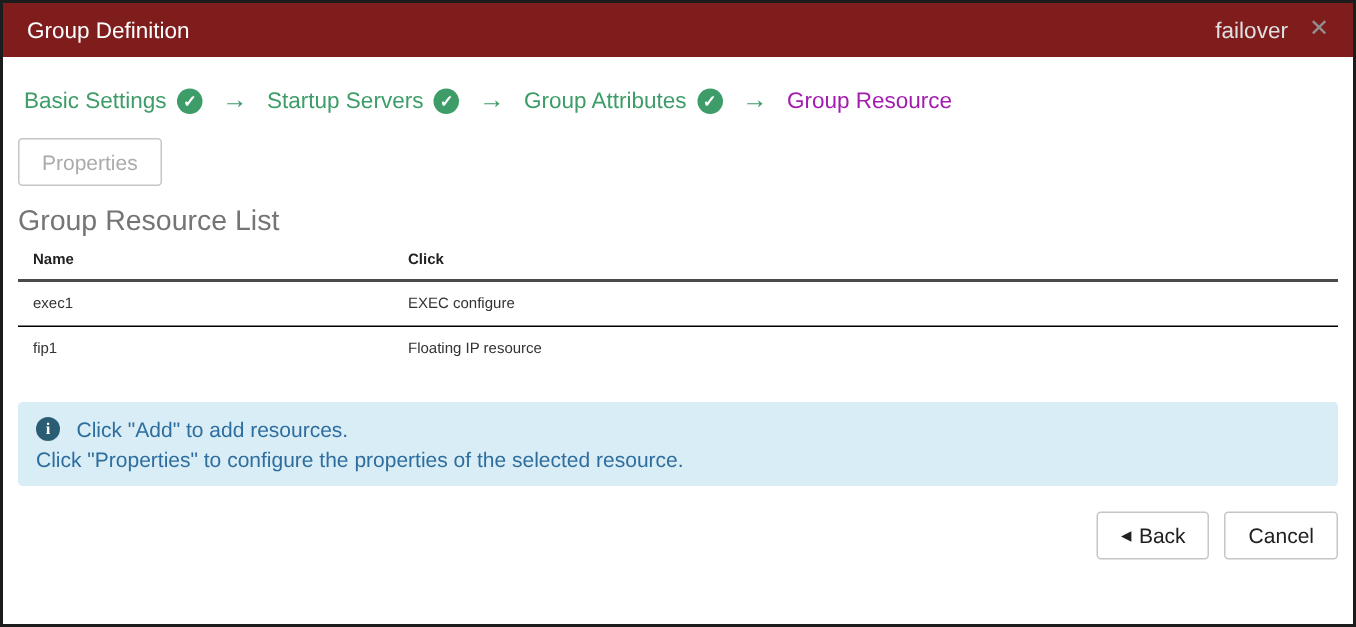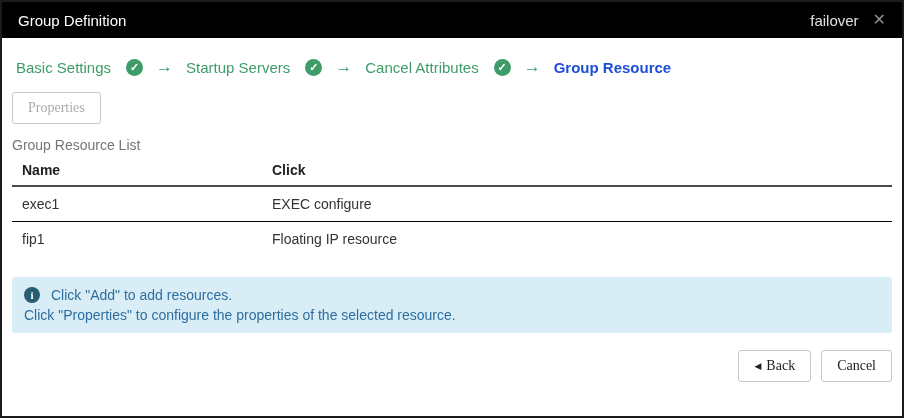--- a/index.html
+++ b/index.html
@@ -9,58 +9,58 @@
   .dialog {
     width: 904px; height: 418px;
     background: #ffffff;
     border: 2px solid #1c1c1c;
     position: relative;
     overflow: hidden;
   }
 
   
   .titlebar {
-    height: 36px; background: #000000; color: #ffffff;
+    height: 36px; background: #7f1d1d; color: #ffffff;
     display: flex; align-items: center; justify-content: space-between;
     padding: 0 16px; font-size: 15px;
   }
   .titlebar-right { display: flex; align-items: center; gap: 14px; margin-left: 10px; }
   .titlebar-context { color: #e0e0e0; }
   .close-x { color: #8f8f8f; font-size: 16px; cursor: pointer; line-height: 1; }
 
   .content { padding: 0 10px; }
 
   
   .steps {
     display: flex; align-items: center; gap: 13px;
     margin: 16px 4px 0 4px; height: 26px; font-size: 15px;
   }
-  .step { display: inline-flex; gap: 15px; color: #3d9c68; cursor: pointer; }
-  .step.current { color: #1d4ed8; font-weight: bold; cursor: default; }
+  .step { display: inline-flex; gap: 7px; color: #3d9c68; cursor: pointer; }
+  .step.current { color: #a21caf; font-weight: normal; cursor: default; }
   .check {
     width: 17px; height: 17px; border-radius: 50%;
     background: #3d9c68; color: #ffffff;
     display: inline-flex; align-items: center; justify-content: center;
     font-size: 11px; font-weight: bold;
   }
   .arrow { color: #3d9c68; font-size: 17px; font-weight: bold; }
 
   
   .toolbar { margin-top: 12px; display: flex; gap: 8px; }
   .btn {
     height: 32px; padding: 4px 15px; background: #ffffff;
     border: 1px solid #c6c6c6; border-radius: 3px;
-    font-family: Liberation Serif, serif;
+    font-family: Liberation Sans, sans-serif;
     font-size: 14px; color: #212121; cursor: pointer;
   }
   .btn.disabled { color: #ababab; }
 
   
-  .list-label { margin-top: 13px; font-size: 14px; color: #757575; }
-  table.res-table { width: 100%; border-collapse: collapse; margin-top: 3px; font-size: 14px; }
+  .list-label { margin-top: 13px; font-size: 19px; color: #757575; }
+  table.res-table { width: 100%; border-collapse: collapse; margin-top: 3px; font-size: 10px; }
   .res-table th {
     text-align: left; font-weight: bold; color: #212121;
     padding: 6px 10px 7px 10px; border-bottom: 2px solid #4a4a4a;
   }
   .res-table td { padding: 9px 10px; color: #333333; border-bottom: 1px solid #000000; }
   .res-table tbody tr:last-child td { border-bottom: none; }
   .res-table .col-name { width: 250px; }
 
   
   .info-box {
@@ -102,21 +102,21 @@
         <span>Basic Settings</span>
         <span class="check">✓</span>
       </span>
       <span class="arrow">→</span>
       <span class="step done">
         <span>Startup Servers</span>
         <span class="check">✓</span>
       </span>
       <span class="arrow">→</span>
       <span class="step done">
-        <span>Cancel Attributes</span>
+        <span>Group Attributes</span>
         <span class="check">✓</span>
       </span>
       <span class="arrow">→</span>
       <span class="step current">
         <span>Group Resource</span>
       </span>
     </div>
 
     <div class="toolbar">
       <button class="btn disabled">Properties</button>

